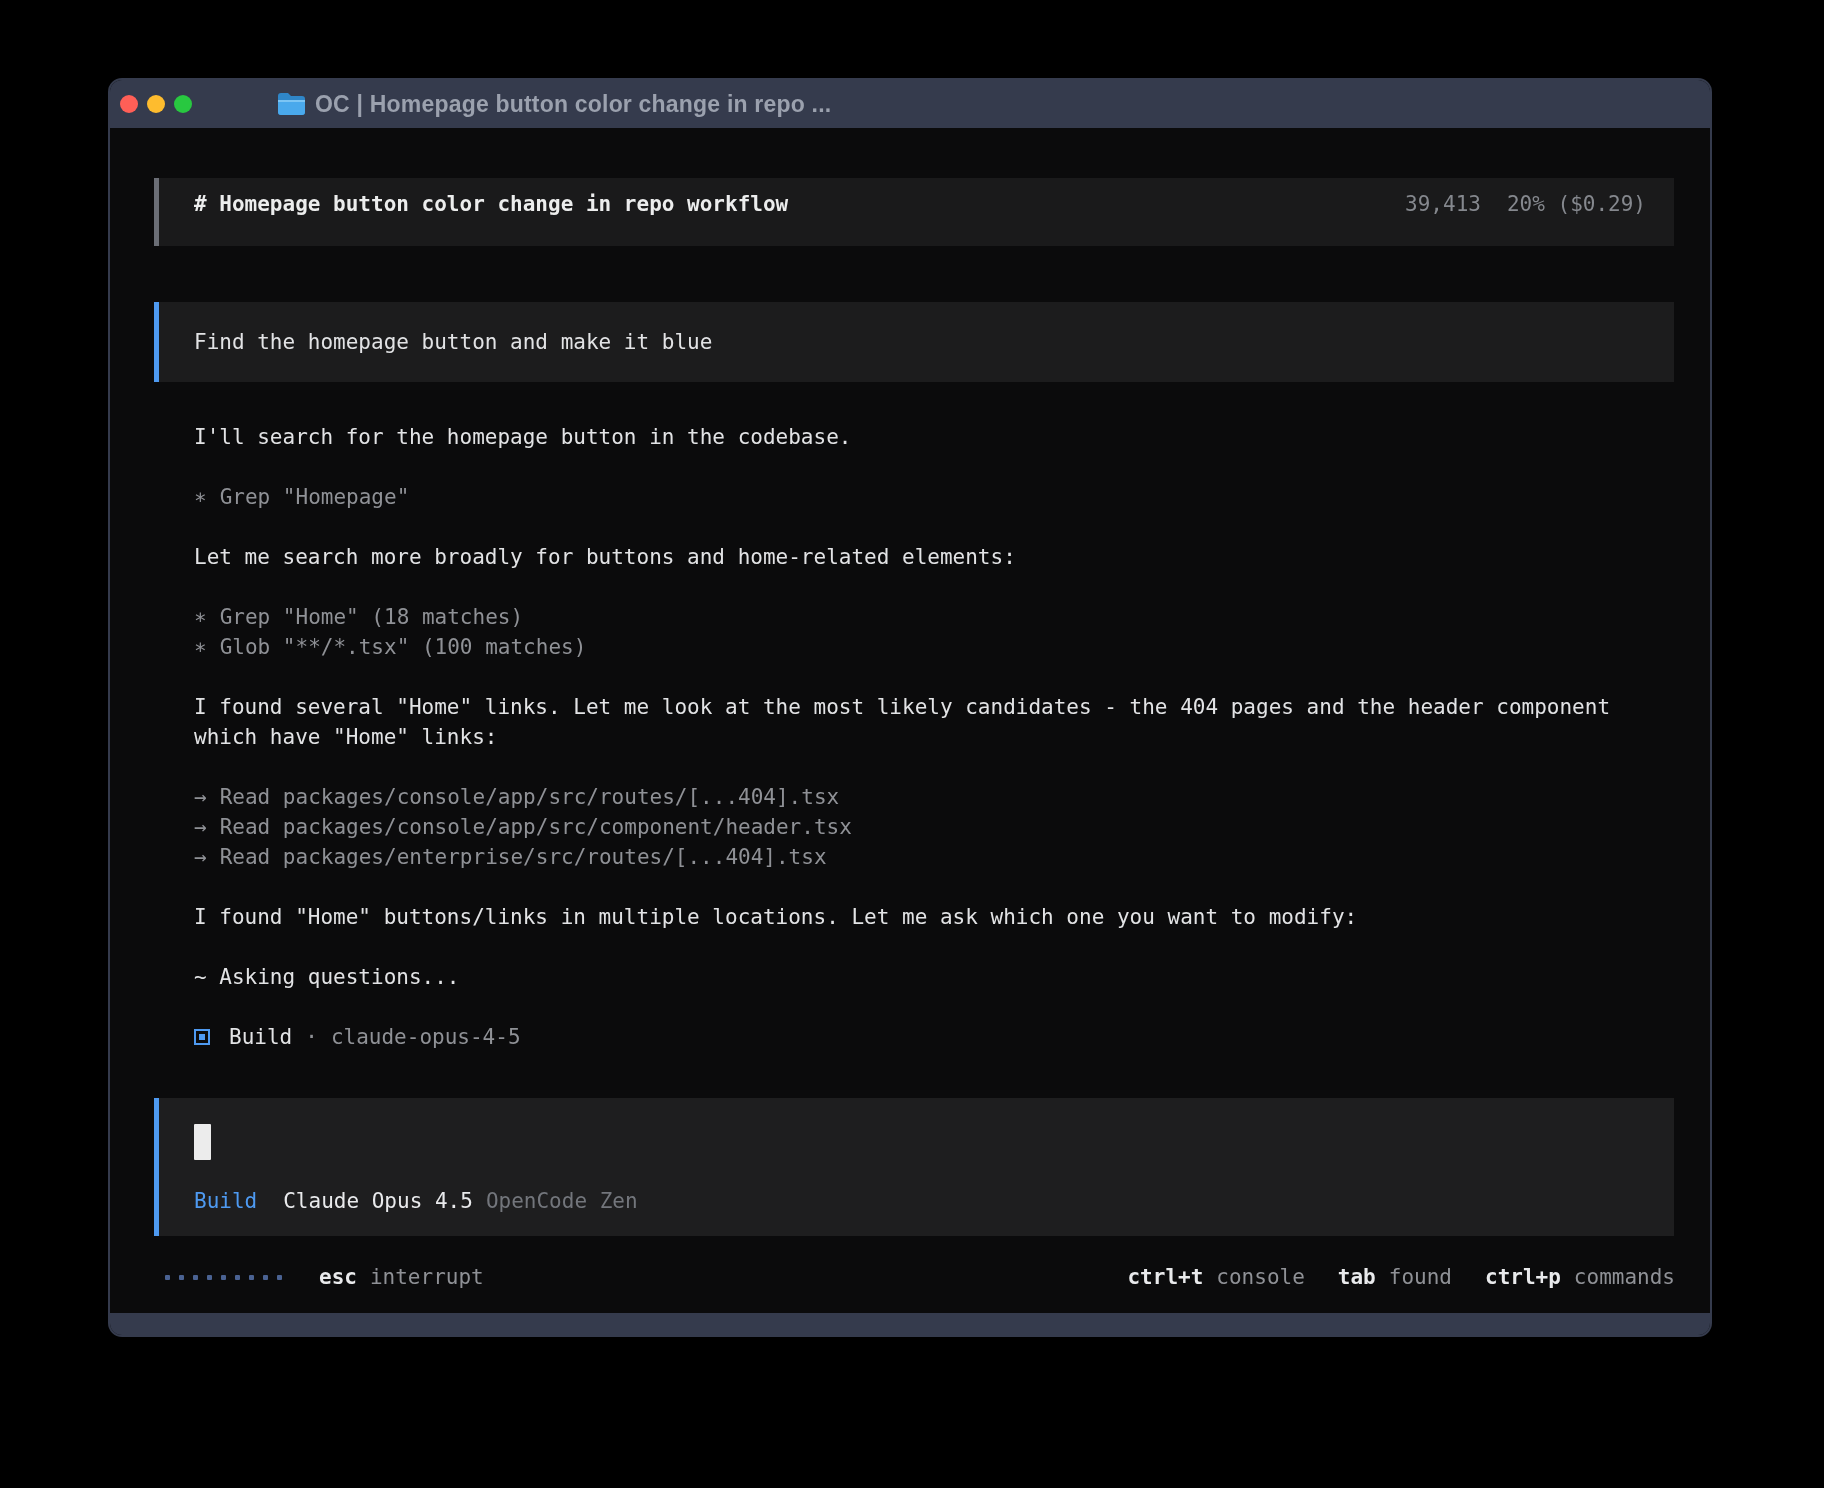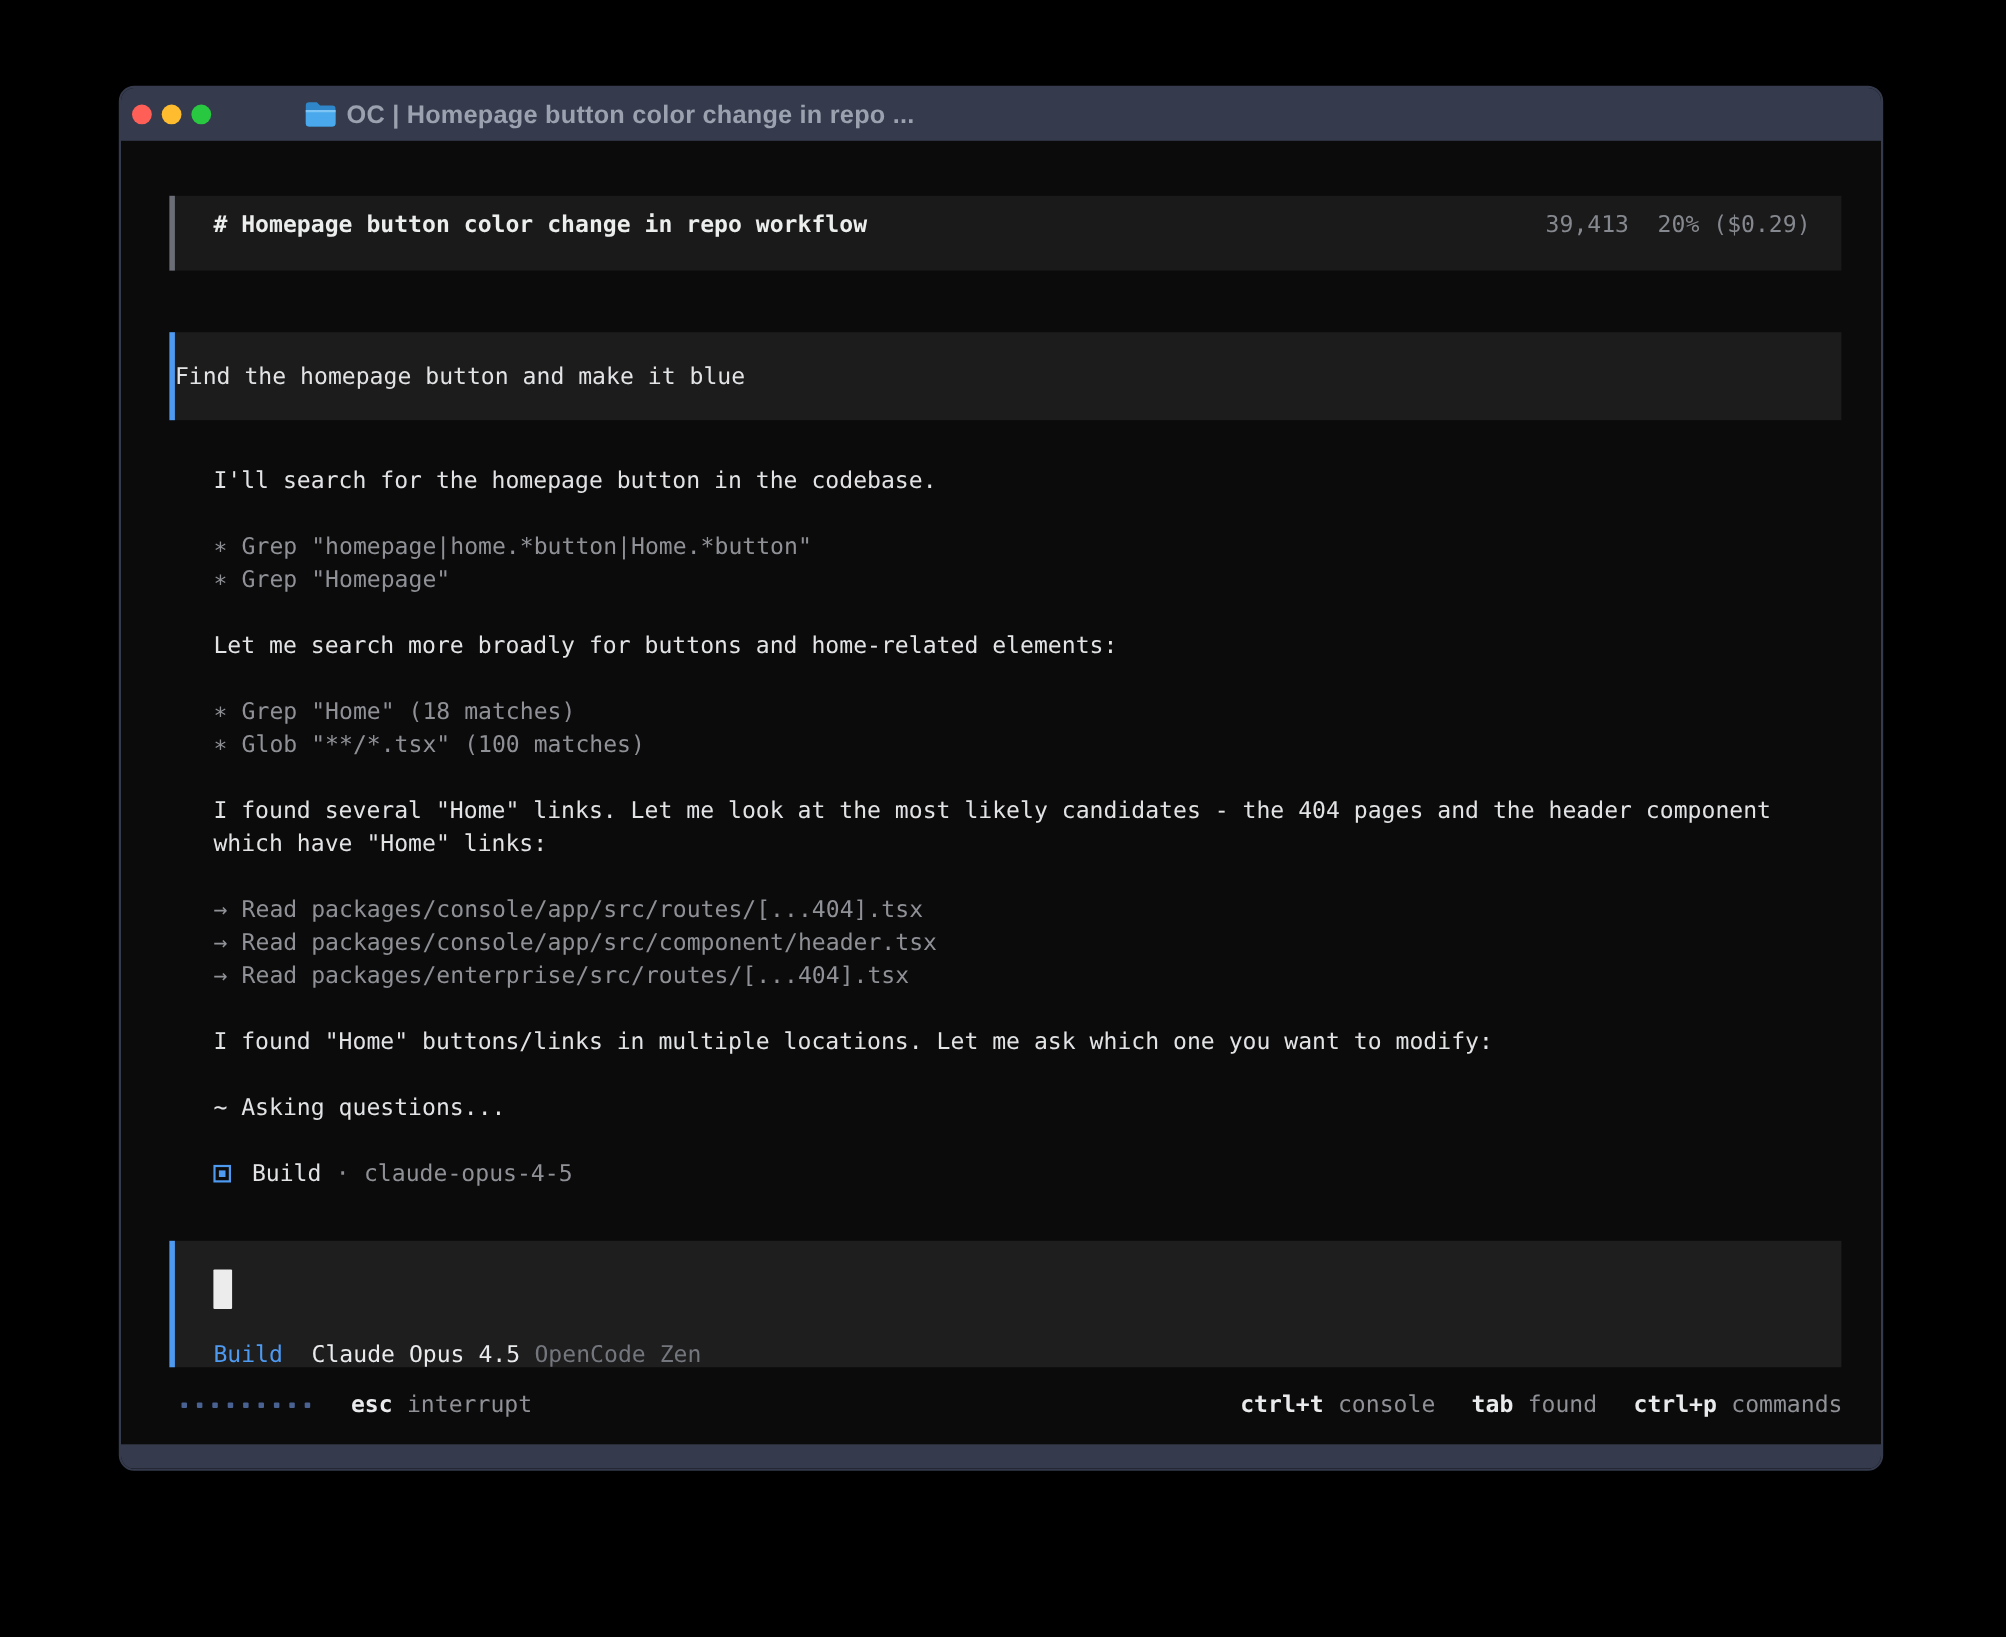--- a/index.html
+++ b/index.html
@@ -41,21 +41,21 @@
   .header-block {
     height:68px; background:#1a1a1b; border-left:5px solid #6b6e76;
     display:flex; align-items:center; justify-content:space-between;
     padding:0 28px 16px 35px; flex:none; margin-bottom:56px;
   }
   .htitle { font-weight:bold; color:#eceded; white-space:nowrap; }
   .hstats { display:flex; gap:26px; color:#85888e; white-space:nowrap; }
 
   .user-block {
     height:80px; background:#1c1c1d; border-left:5px solid #4e9af1;
-    display:flex; align-items:center; flex:none;
+    display:flex; align-items:center; padding-left:35px; flex:none;
     margin-bottom:40px;
   }
 
   .transcript { padding-left:40px; }
   .transcript > * { margin-bottom:30px; }
   .t { white-space:pre-wrap; }
   .tool-line { color:#8f9196; white-space:nowrap; }
   .tool-line .bullet { display:inline-block; margin-right:13px; }
 
   .agent-badge { display:flex; align-items:center; }
@@ -134,23 +134,20 @@
       <div class="user-block">
         <span>Find the homepage button and make it blue</span>
       </div>
 
       <div class="transcript">
 
         <div class="t white">I'll search for the homepage button in the codebase.</div>
 
         <div>
           <div class="tool-line">
-            <span class="bullet">∗</span><span>Grep "homepage|home.*button|Home.*button"</span>
-          </div>
-          <div class="tool-line">
             <span class="bullet">∗</span><span>Grep "Homepage"</span>
           </div>
         </div>
 
         <div class="t white">Let me search more broadly for buttons and home-related elements:</div>
 
         <div>
           <div class="tool-line">
             <span class="bullet">∗</span><span>Grep "Home" (18 matches)</span>
           </div>

